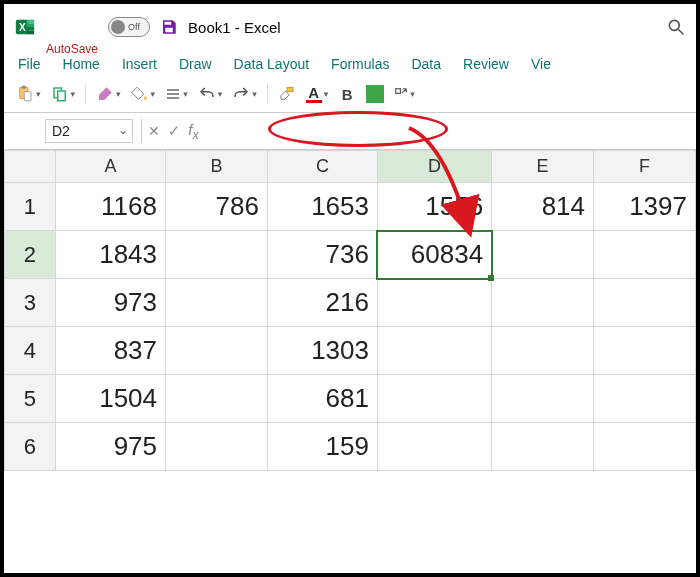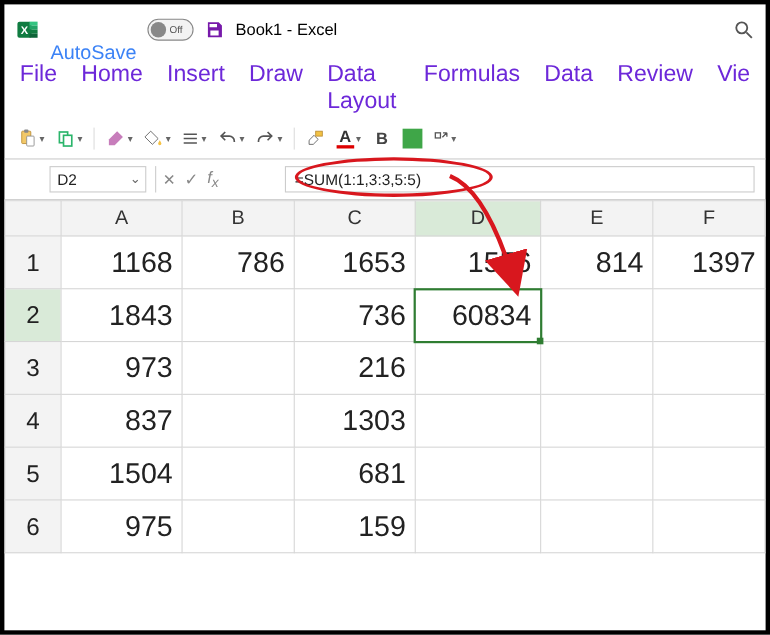--- a/index.html
+++ b/index.html
@@ -1,31 +1,31 @@
 <!DOCTYPE html>
 <html><head>
 <meta charset="utf-8">
 <style>
   * { box-sizing: border-box; font-family: "Segoe UI", Arial, sans-serif; }
   html, body { margin:0; padding:0; }
   body { width:700px; height:577px; background:#fff; border:4px solid #000; overflow:hidden; color:#222; }
 
   .titlebar { display:flex; align-items:center; padding:6px 10px 6px 10px; gap:10px; height:46px; }
   .excel-logo { width:22px; height:22px; }
-  .autosave-label { font-size:18px; color:#3b82f6;margin-top:43px; }
+  .autosave-label { font-size:12px; color:#b91c1c;margin-top:43px; }
   .toggle {
     width:42px; height:20px; border:1px solid #888; border-radius:10px; background:#f3f3f3;
     display:flex; align-items:center; padding:1px 2px; gap:3px; font-size:9px; color:#555;
   }
   .toggle .knob { width:14px; height:14px; border-radius:50%; background:#888; }
   .save-icon { width:18px; height:18px; color:#7719aa; }
   .doc-title { font-size:15px; color:#000000; }
   .search-icon { margin-left:auto; width:20px; height:20px; color:#555; }
 
-  .menubar { display:flex; gap:22px; padding:6px 14px 8px 14px; font-size:21px; color:#6d28d9; }
+  .menubar { display:flex; gap:22px; padding:6px 14px 8px 14px; font-size:14px; color:#0f766e; }
   .menubar span { cursor:pointer; }
 
   .toolbar { display:flex; align-items:center; gap:6px; padding:2px 10px 6px 10px; border-bottom:1px solid #ccc; }
   .tbtn { display:inline-flex; align-items:center; justify-content:center; height:24px; min-width:22px;
           font-size:13px; color:#444; padding:0 2px; position:relative; }
   .tbtn .chev { font-size:9px; color:#666; margin-left:2px; }
   .sep { width:1px; height:20px; background:#ddd; margin:0 2px; }
   .paste-ico svg{width:18px;height:18px;}
   .copy-ico svg{width:18px;height:18px;}
   .eraser-ico svg{width:18px;height:18px;color:#c77dbb;}
@@ -199,23 +199,20 @@
 
 <div class="formula-row">
   <div class="namebox">
     <span>D2</span>
   </div>
   <div class="fb-ctrl">
     <span class="x">✕</span>
     <span class="chk">✓</span>
     <span class="fx">f<sub>x</sub></span>
   </div>
-  <div class="formula-input">
-    <span>=SUM(1:1,3:3,5:5)</span>
-  </div>
   <div class="formula-ellipse"></div>
 </div>
 
 <div class="grid-wrap">
 <table class="grid">
   <colgroup>
     <col style="width:50px">
         <col class="col-A">
         <col class="col-B">
         <col class="col-C">

